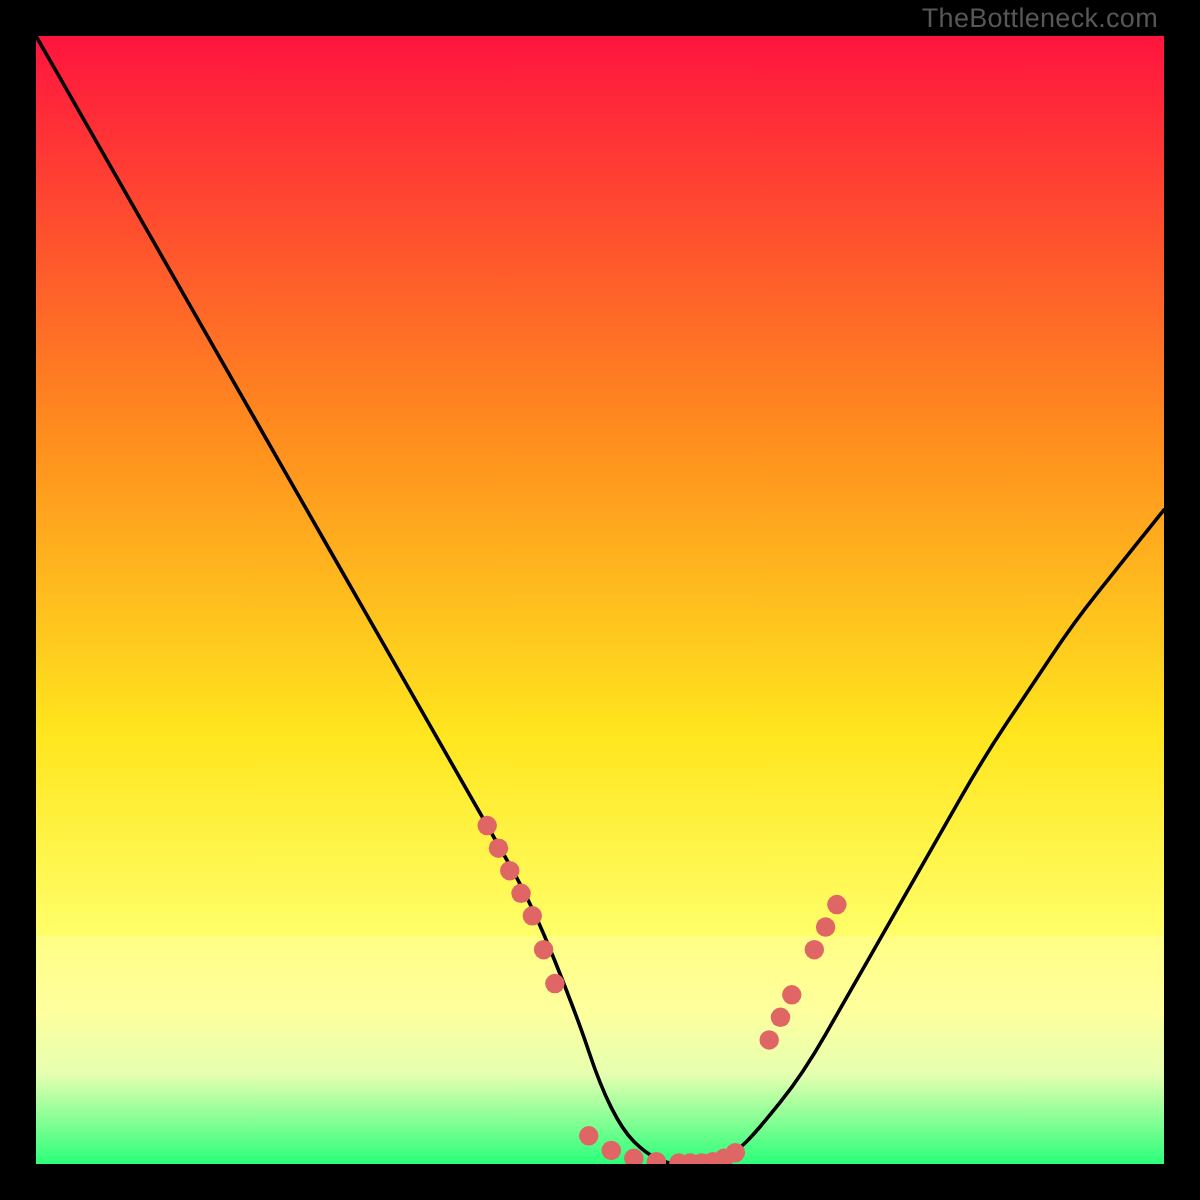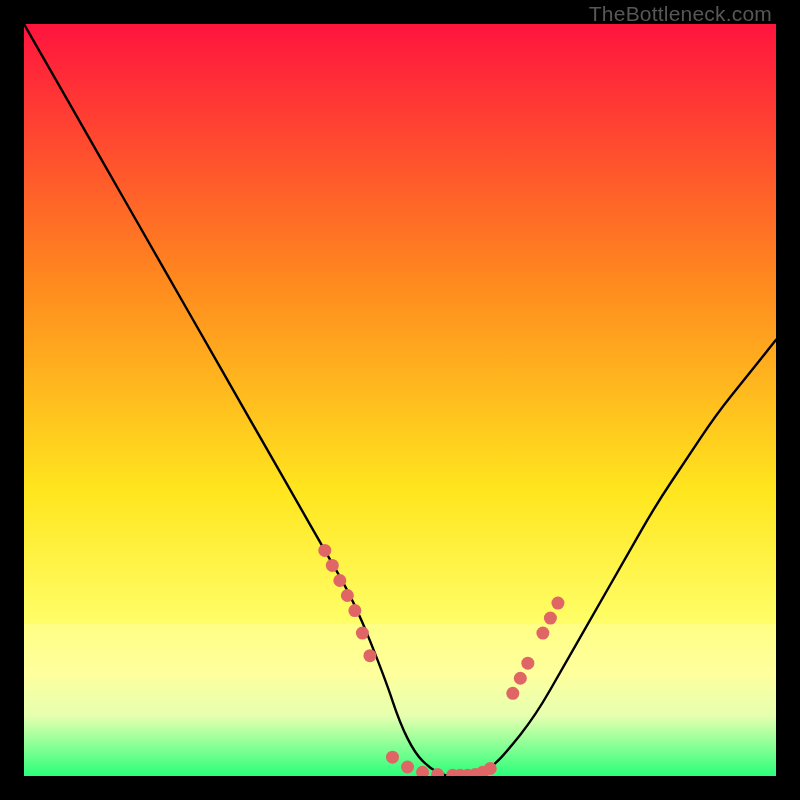--- a/index.html
+++ b/index.html
@@ -23,21 +23,21 @@
     position: absolute;
     left: 0;
     top: 0;
     width: 752px;
     height: 752px;
   }
   .watermark {
     position: absolute;
     top: 2px;
     right: 28px;
-    font-size: 21px;
+    font-size: 18px;
     font-weight: 500;
     color: #575757;
     letter-spacing: 0.2px;
     user-select: none;
   }
   svg {
     display: block;
   }
 </style>
 </head>

